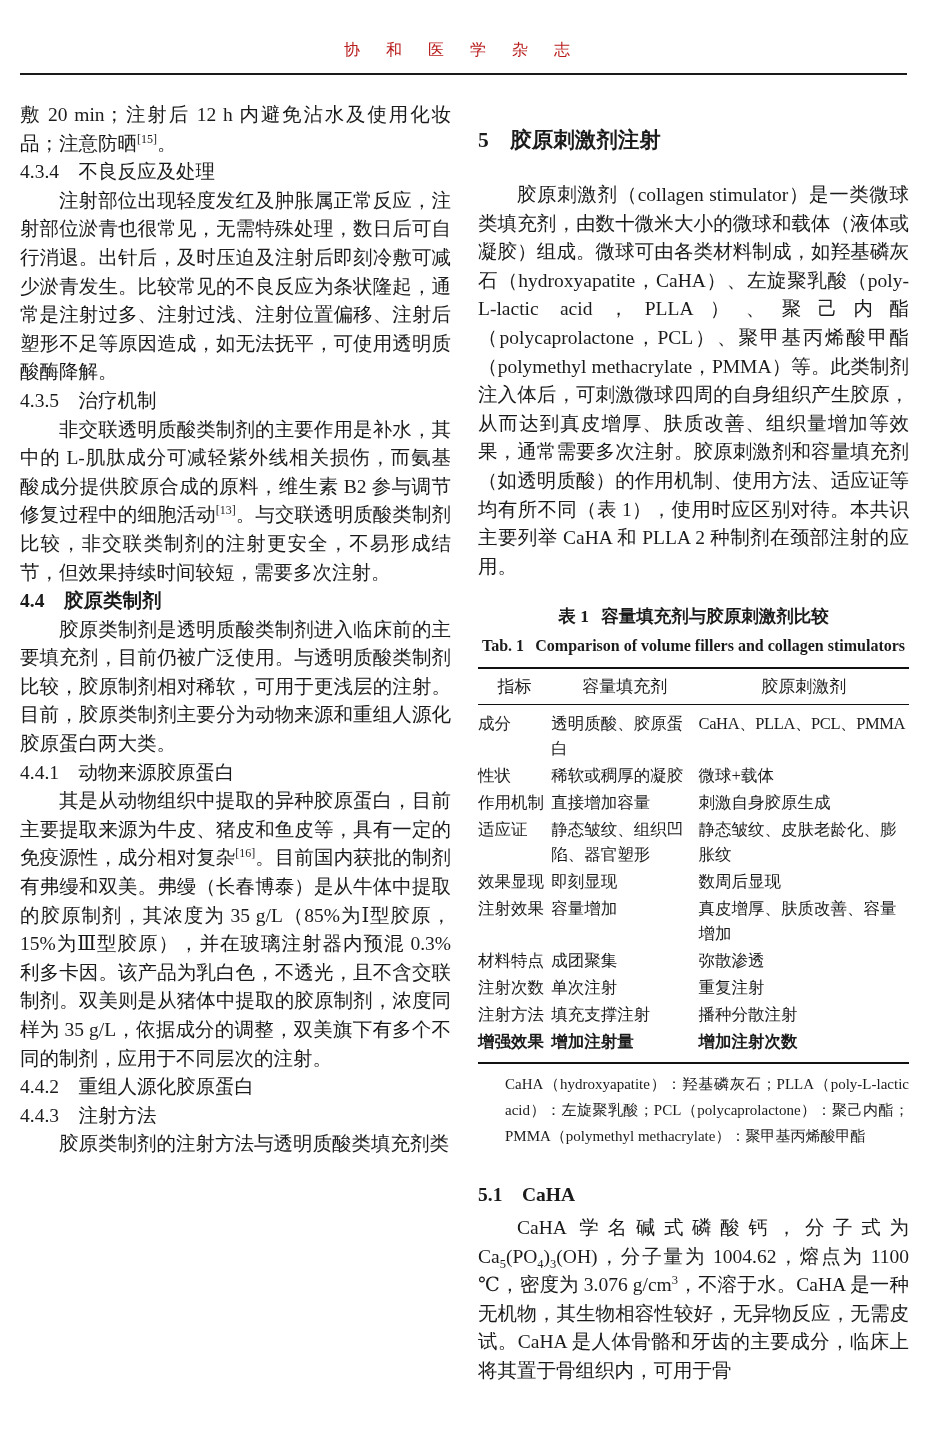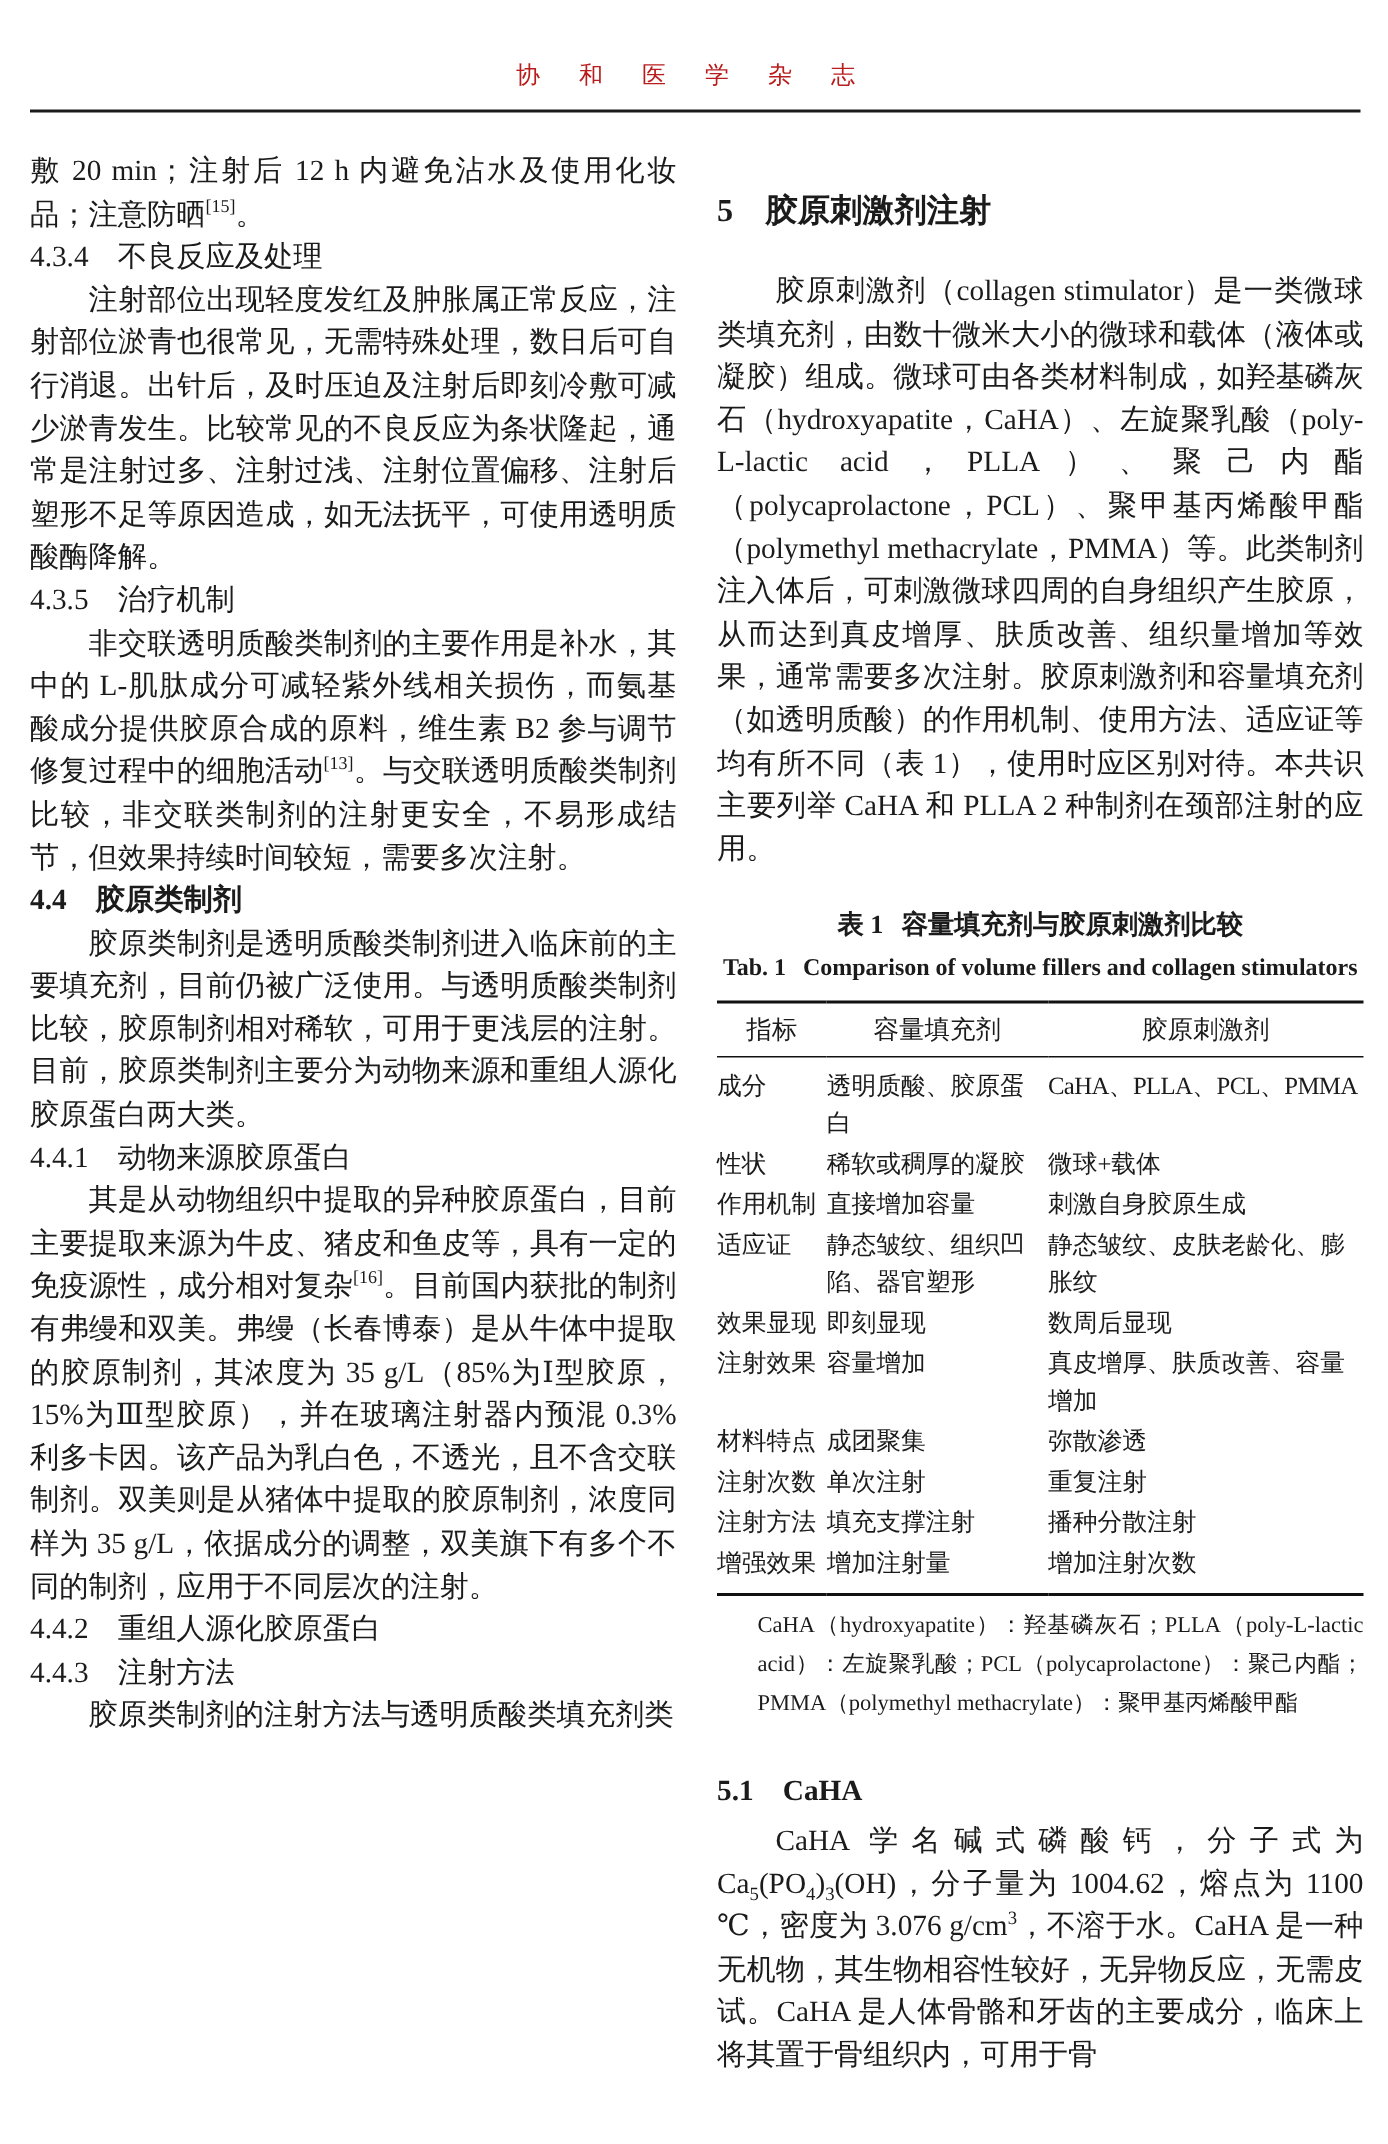--- a/index.html
+++ b/index.html
@@ -85,21 +85,21 @@
   table.cmp td {
     vertical-align: top;
     padding: 1px 4px 1px 0;
     line-height: 25px;
   }
   table.cmp .c0 { width: 82px; }
   table.cmp .c1 { width: 166px; }
   table.cmp .c2 { width: auto; }
   table.cmp tbody tr:first-child td { padding-top: 6px; }
   table.cmp tbody tr:first-child td:last-child { white-space: nowrap; letter-spacing: -0.4px; }
-  table.cmp tbody tr:last-child td { padding-bottom: 8px; }
+  table.cmp tbody tr:last-child td { padding-bottom: 8px; font-weight: bold; }
   .tbl-foot {
     margin-top: 7px;
     font-size: 15px;
     line-height: 26px;
     text-align: justify;
     text-indent: 0;
     margin-left: 27px;
   }
   .footer {
     position: absolute;

